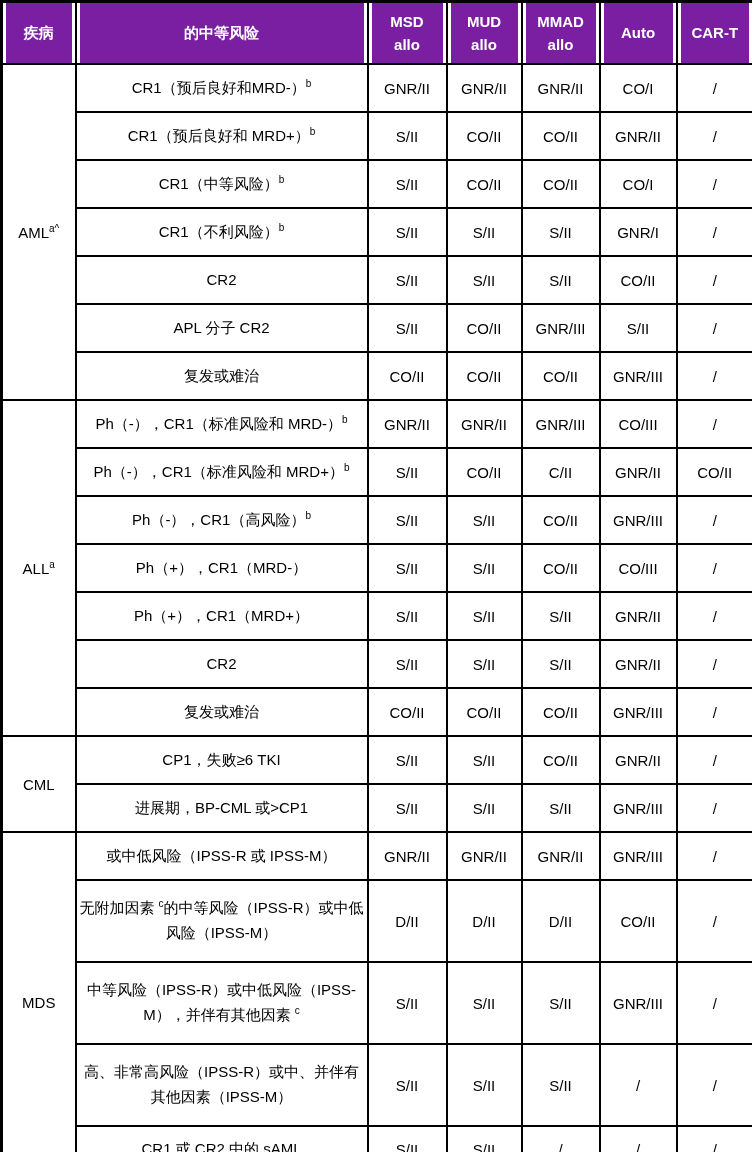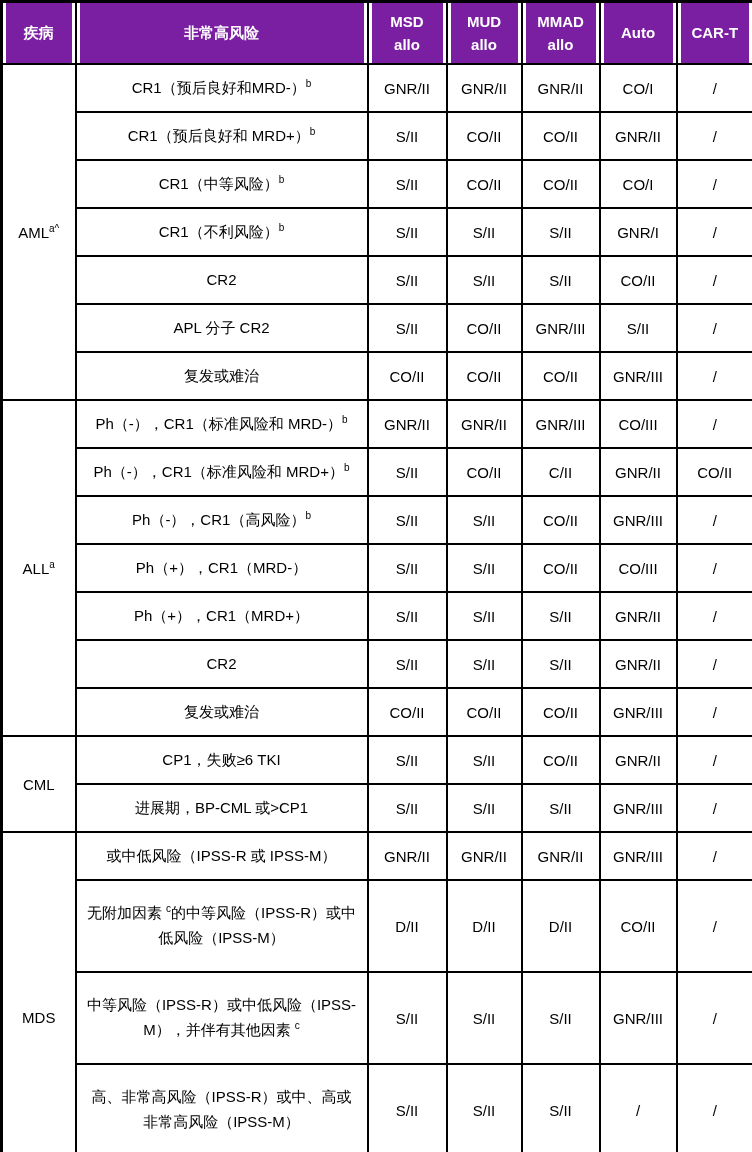--- a/index.html
+++ b/index.html
@@ -47,23 +47,23 @@
   .hline:empty { display: none; }
   tbody td {
     border: 2px solid #000000;
     text-align: center;
     vertical-align: middle;
     font-size: 15px;
     color: #000000;
     background: #ffffff;
   }
   tr.row  { height: 48px; }
-  tr.tall { height: 92px; }
+  tr.tall { height: 82px; }
   td.state-cell {
-    padding: 5px 10px;
+    padding: 5px 2px;
     line-height: 1.65;
   }
   td.disease-cell, td.value-cell {
     padding: 2px;
   }
   sup {
     font-size: 10px;
     line-height: 0;
   }
 </style>
@@ -84,21 +84,21 @@
     <thead>
       <tr>
         <th>
           <div class="hfill">
             <span class="hline">疾病</span>
 
           </div>
         </th>
         <th>
           <div class="hfill">
-            <span class="hline">非常高风险</span>
+            <span class="hline">的中等风险</span>
 
           </div>
         </th>
         <th>
           <div class="hfill">
             <span class="hline">MSD</span>
             <span class="hline">allo</span>
           </div>
         </th>
         <th>
@@ -278,21 +278,21 @@
         </tr>
         <tr class="row tall">
           <td class="state-cell">中等风险（IPSS-R）或中低风险（IPSS-M），并伴有其他因素 <sup>c</sup></td>
           <td class="value-cell">S/II</td>
           <td class="value-cell">S/II</td>
           <td class="value-cell">S/II</td>
           <td class="value-cell">GNR/III</td>
           <td class="value-cell">/</td>
         </tr>
         <tr class="row tall">
-          <td class="state-cell">高、非常高风险（IPSS-R）或中、高或非常高风险（IPSS-M）</td>
+          <td class="state-cell">高、非常高风险（IPSS-R）或中、并伴有其他因素（IPSS-M）</td>
           <td class="value-cell">S/II</td>
           <td class="value-cell">S/II</td>
           <td class="value-cell">S/II</td>
           <td class="value-cell">/</td>
           <td class="value-cell">/</td>
         </tr>
         <tr class="row">
           <td class="state-cell">CR1 或 CR2 中的 sAML</td>
           <td class="value-cell">S/II</td>
           <td class="value-cell">S/II</td>

